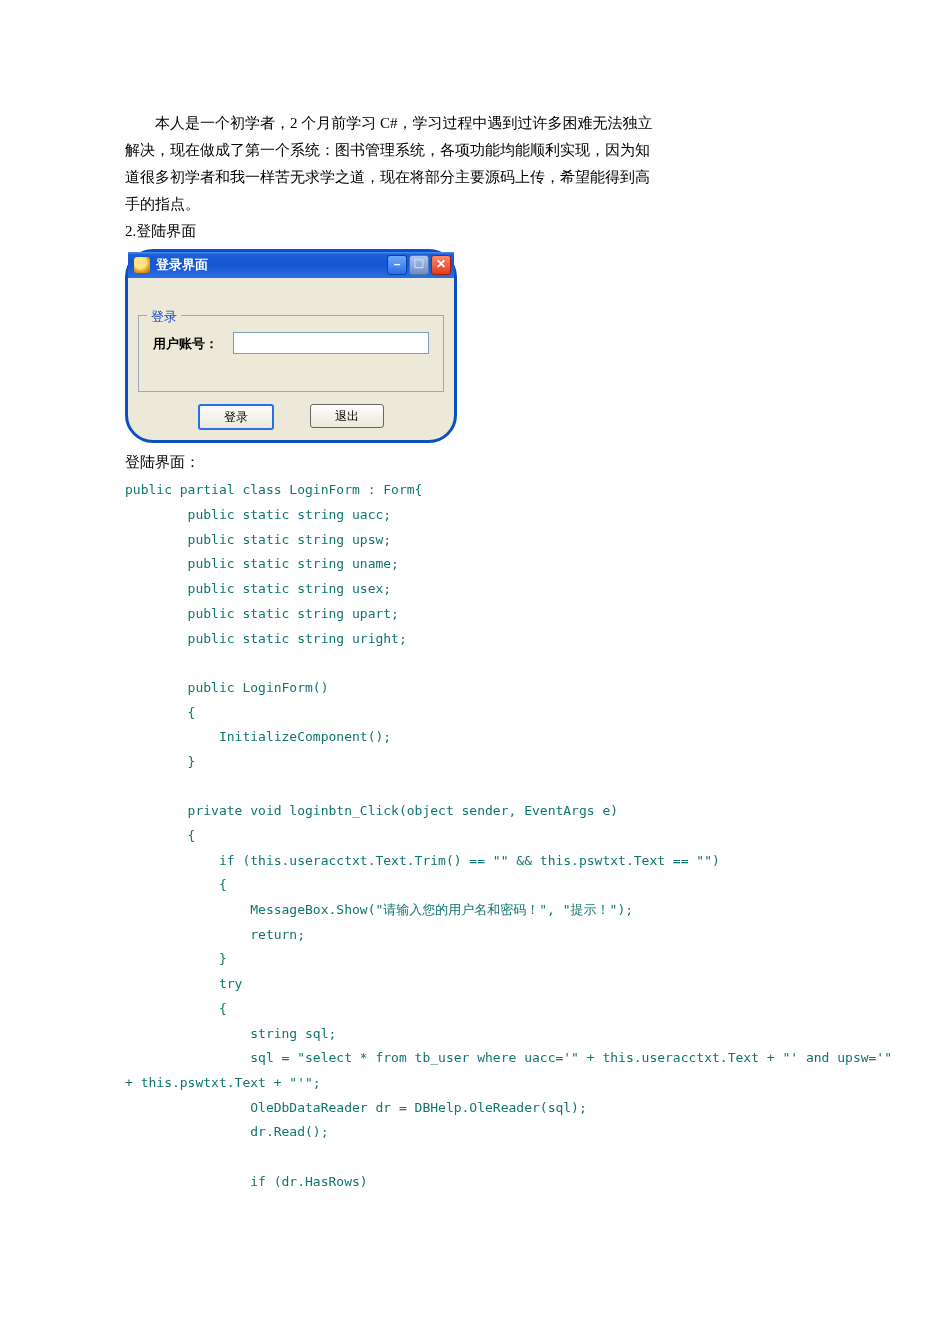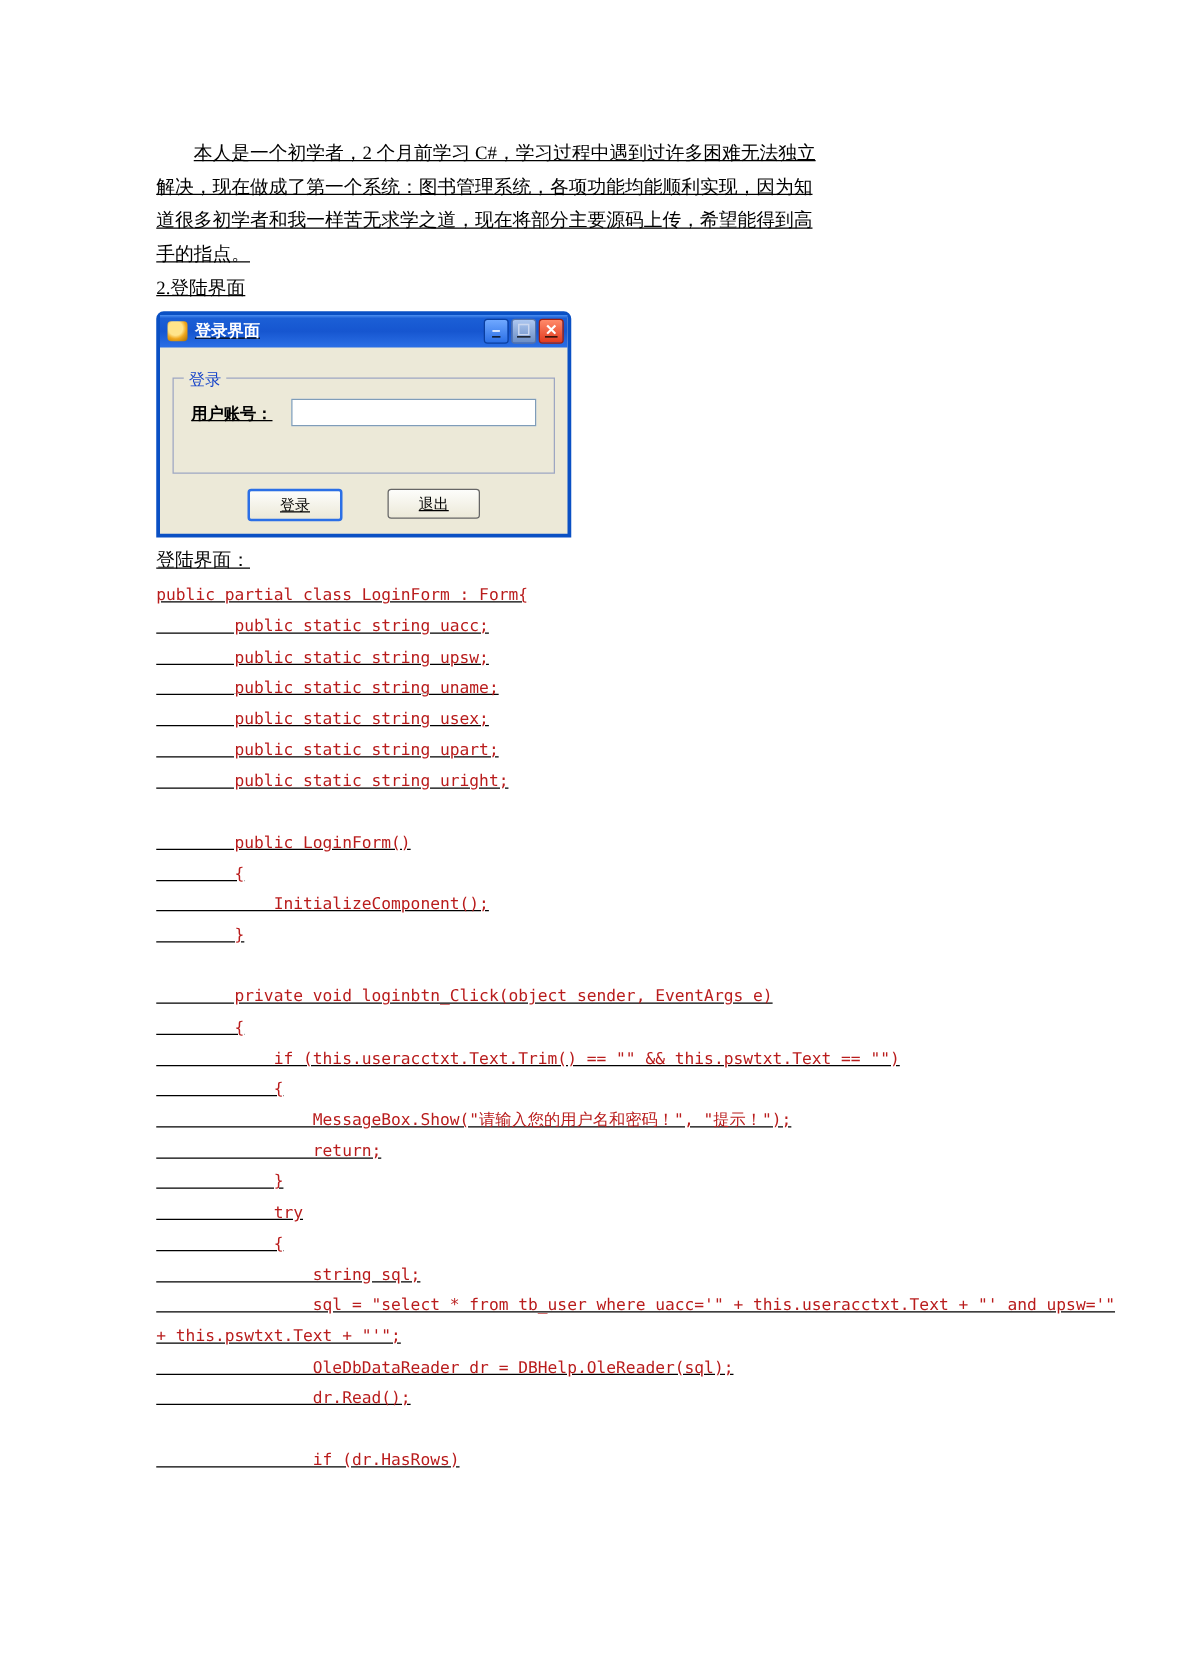--- a/index.html
+++ b/index.html
@@ -9,21 +9,20 @@
     font-family: "SimSun", "宋体", serif;
     width: 950px;
   }
   .page {
     padding: 110px 110px 40px 125px;
     box-sizing: border-box;
     width: 766px;
     font-size: 15px;
     color: #000;
     line-height: 1.8;
-    text-decoration: underline;
   }
   .para {
     text-indent: 2em;
     margin: 0;
   }
   .noindent { margin: 0; }
 
   
   .window {
     margin: 4px 0 6px 0;
@@ -62,20 +61,21 @@
     font-weight: bold;
     color: #fff;
     box-sizing: border-box;
   }
   .win-min { background: linear-gradient(to bottom,#6fa8ff,#2b6fe6); border:1px solid #0b3fa0;}
   .win-max { background: linear-gradient(to bottom,#adc7f0,#6c8ec5); border:1px solid #5873a5; color:#cbd7ef;}
   .win-close{ background: linear-gradient(to bottom,#ff8a6a,#e23a1f); border:1px solid #a01e0b;}
 
   .client {
     padding: 20px 10px 10px 10px;
+    margin-top: 13px;
   }
   .groupbox {
     border: 1px solid #9da6c2;
     padding: 10px 8px 22px 8px;
     position: relative;
     margin: 4px 0 12px 0;
   }
   .grouplabel {
     position: absolute;
     top: -11px; left: 8px;
@@ -119,32 +119,32 @@
     padding: 0 8px;
   }
   .btn.default { border: 2px solid #2b6fe6; }
 
   
   .code {
     font-family: "NSimSun","SimSun","宋体",monospace;
     font-size: 13px;
     line-height: 1.9;
     white-space: pre;
-    color: #b91c1c;
+    color: #0f766e;
     margin-top: 2px;
   }
 </style>
 </head>
 <body>
 
 <div class="page">
   <p class="para">本人是一个初学者，2 个月前学习 C#，学习过程中遇到过许多困难无法独立解决，现在做成了第一个系统：图书管理系统，各项功能均能顺利实现，因为知道很多初学者和我一样苦无求学之道，现在将部分主要源码上传，希望能得到高手的指点。</p>
   <p class="noindent">2.登陆界面</p>
 
-  <div class="window" style="position:relative;">
+  <div class="window" style="position:relative;border-radius:28px;">
     <div class="titlebar">
       <span class="title-icon"></span>
       <span class="title-text">登录界面</span>
       <span class="win-btn win-min">–</span>
       <span class="win-btn win-max">☐</span>
       <span class="win-btn win-close">✕</span>
     </div>
     <div class="client">
       <div class="groupbox">
         <span class="grouplabel">登录</span>

